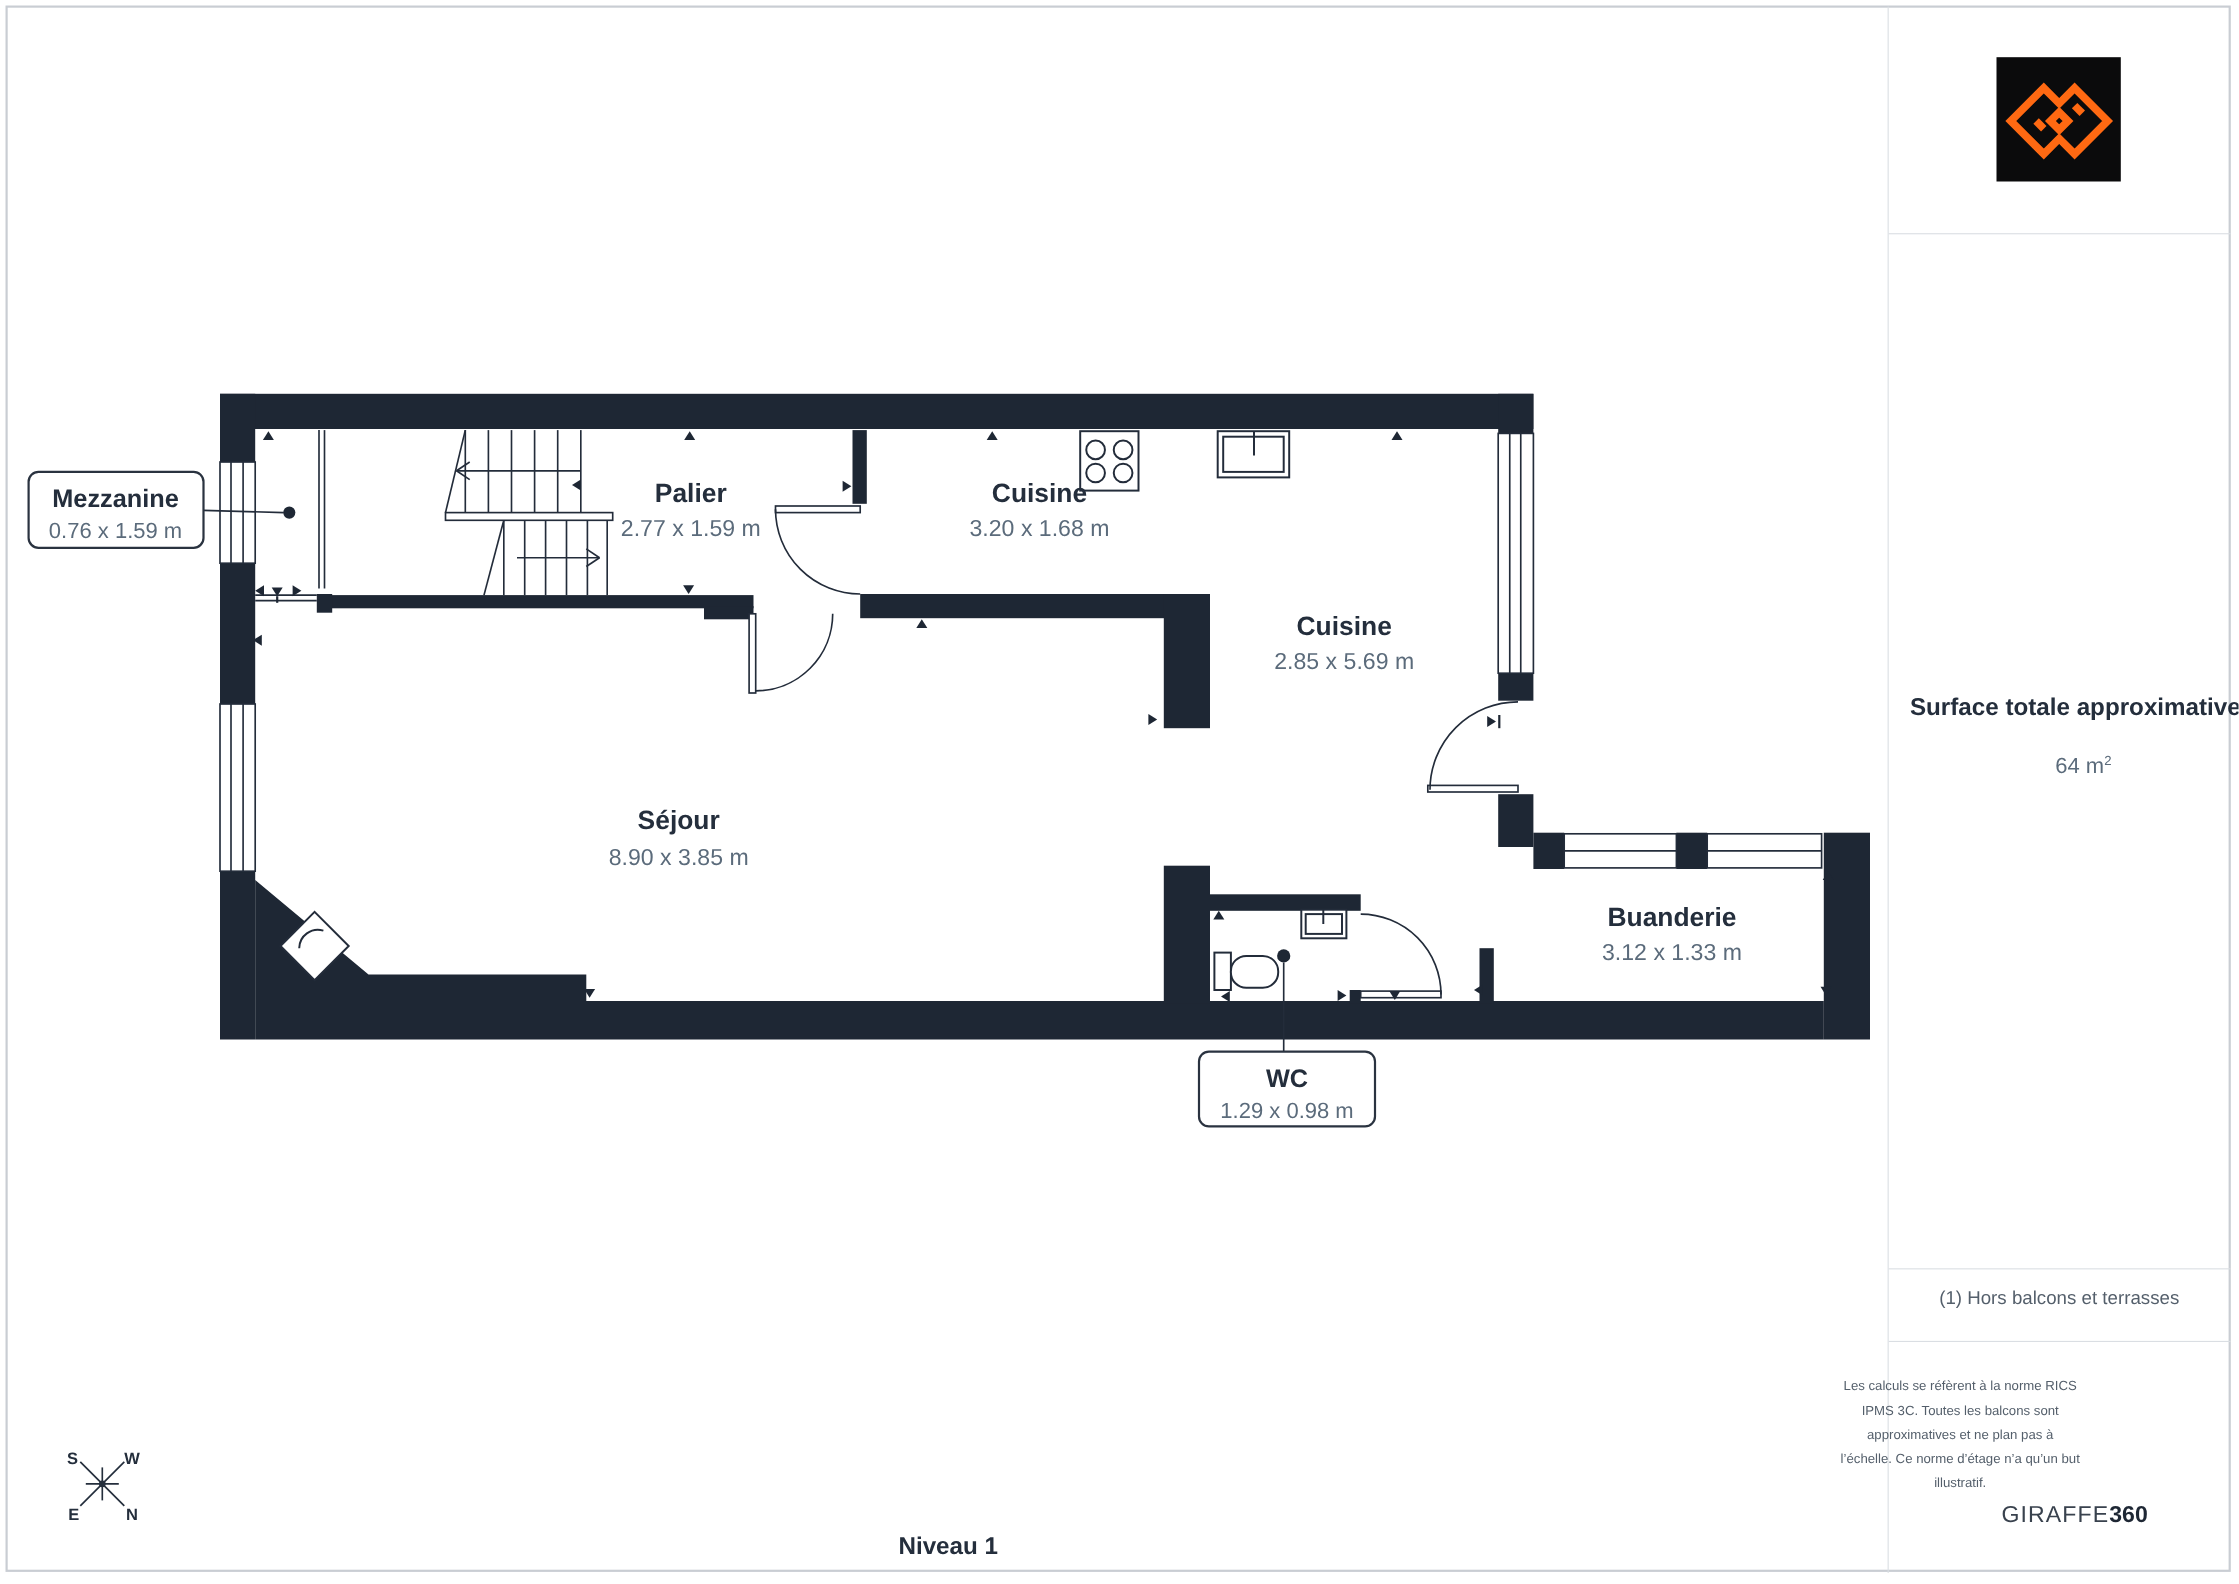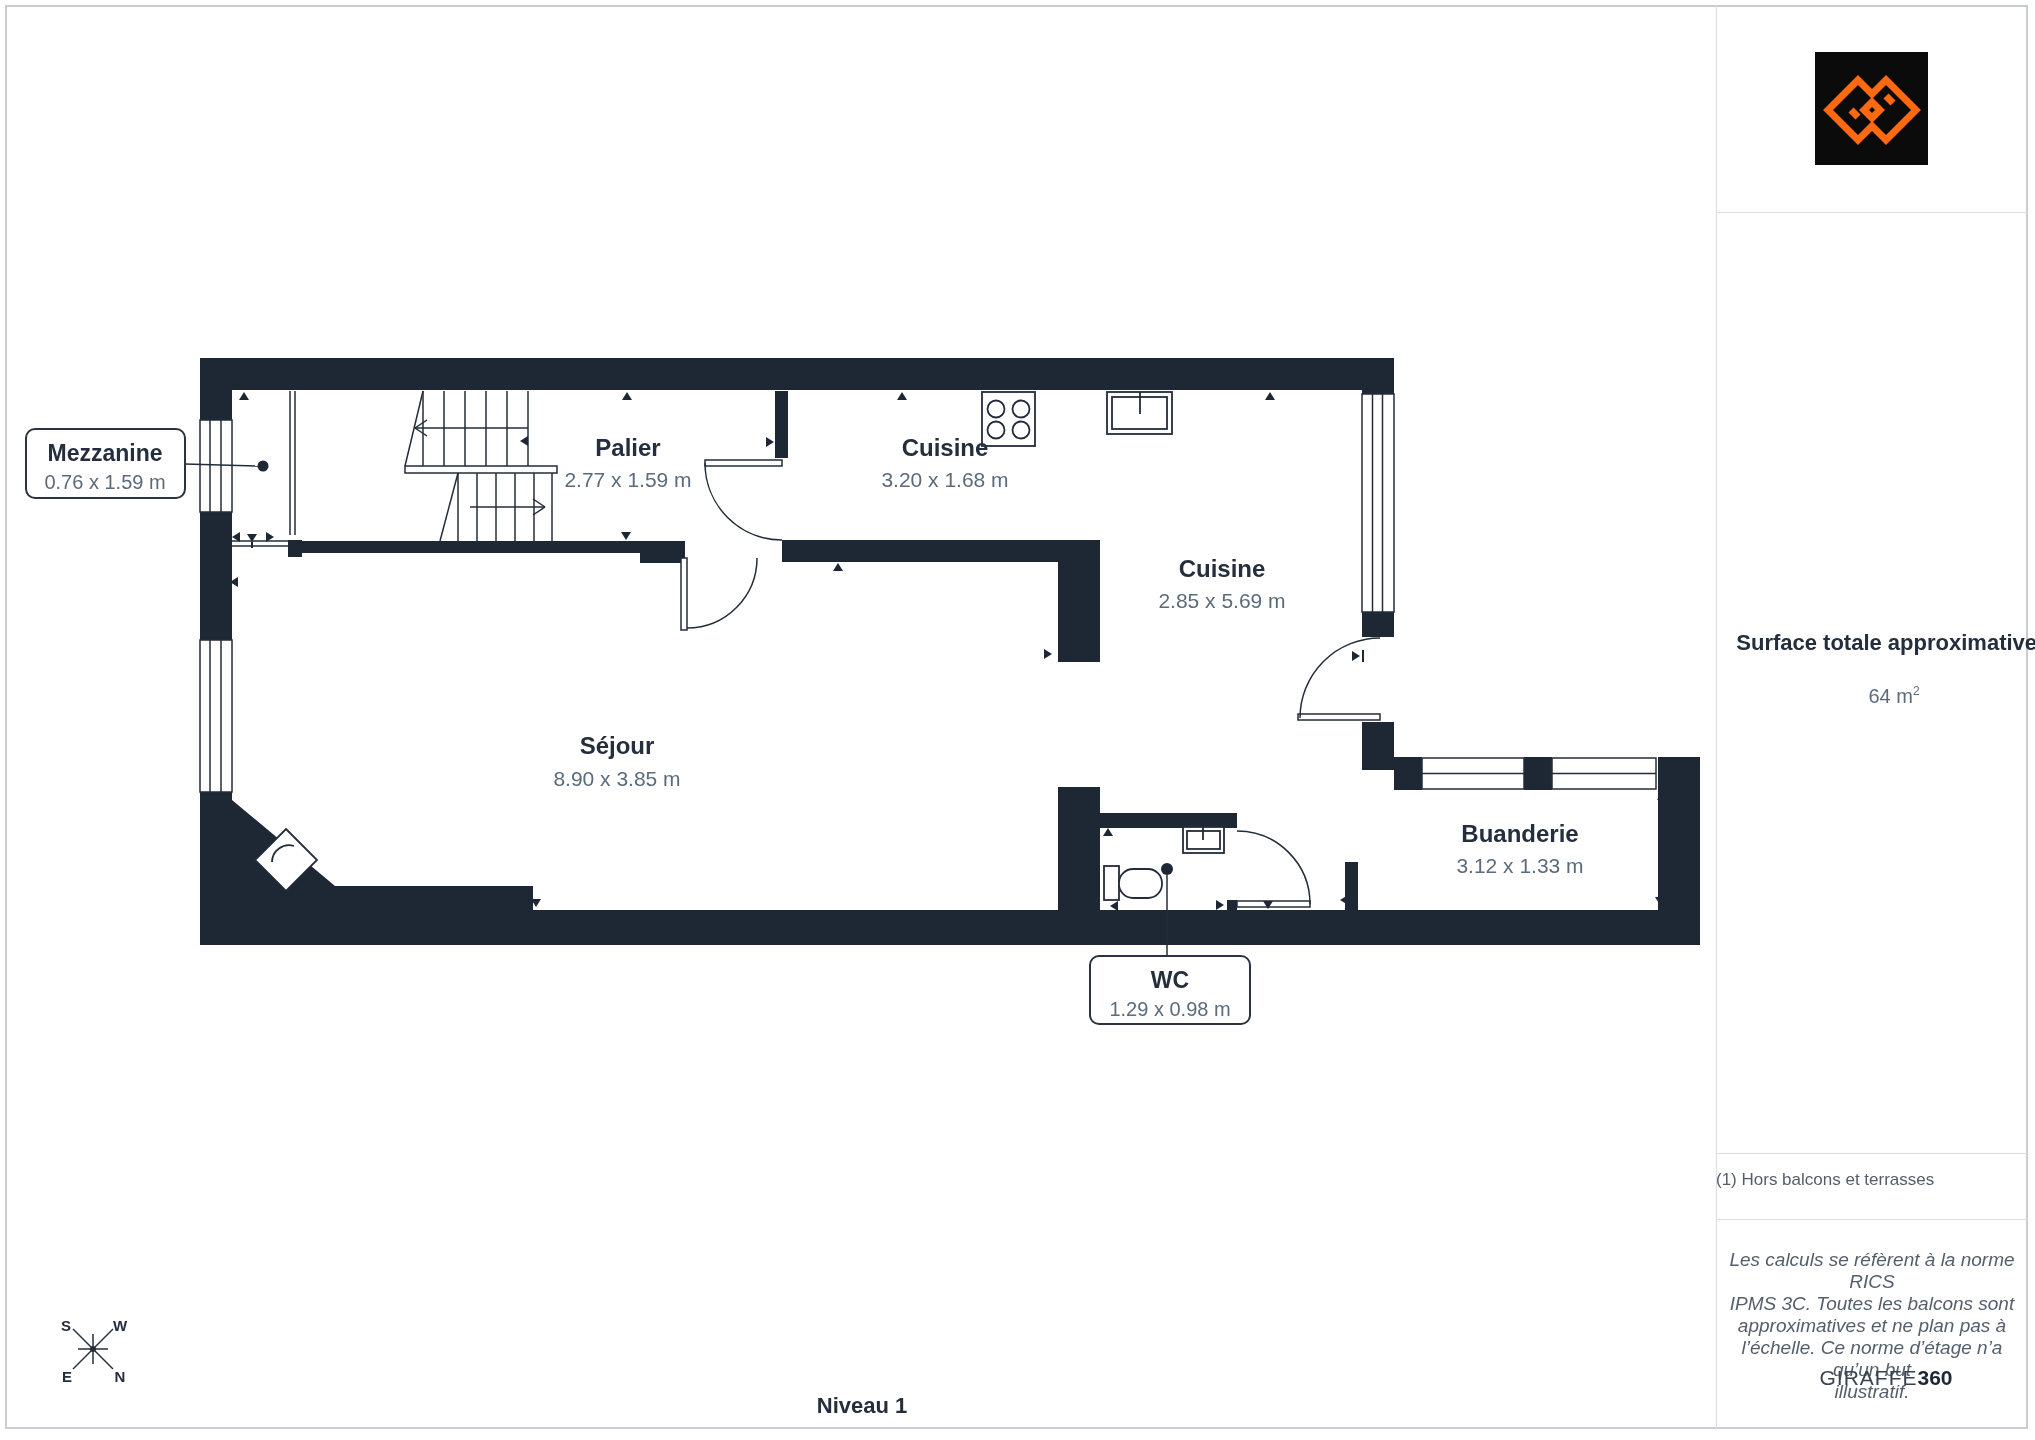--- a/index.html
+++ b/index.html
@@ -14,22 +14,22 @@
   .compass-letter{font-size:15px;font-weight:bold;fill:#242e3c;}
   .level-label{font-size:22px;font-weight:bold;fill:#242e3c;}
   .v-divider{position:absolute;left:1716px;top:6px;width:1px;height:1424px;background:#dadee3;}
   .h-divider{position:absolute;left:1717px;width:311px;height:1px;background:#dadee3;}
   .logo-box{position:absolute;left:1815px;top:52px;width:113px;height:113px;background:#0b0b0c;}
   .surface-block{position:absolute;left:1716px;top:630px;width:356px;text-align:center;}
   .surface-title{font-size:22px;font-weight:bold;color:#242e3c;}
   .surface-title sup{font-size:12px;}
   .surface-value{font-size:20px;color:#5b6b7b;margin-top:28px;}
   .surface-value sup{font-size:12px;}
-  .footnote{position:absolute;left:1716px;top:1170px;width:312px;font-size:17px;color:#545f6b;}
-  .disclaimer{position:absolute;left:1726px;top:1249px;width:292px;text-align:center;font-size:19px;line-height:22px;color:#545f6b;font-style:italic;}
+  .footnote{position:absolute;left:1716px;top:1170px;width:312px;text-align:center;font-size:17px;color:#545f6b;}
+  .disclaimer{position:absolute;left:1636px;top:1249px;width:292px;text-align:center;font-size:12px;line-height:22px;color:#545f6b;}
   .brand{position:absolute;left:1716px;top:1366px;width:340px;text-align:center;font-size:21px;color:#39424e;letter-spacing:1px;}
   .brand b{color:#1e2734;font-weight:bold;letter-spacing:0px;}
 </style>
 </head>
 <body>
 
 <div class="page-border"></div>
 
 <svg class="abs" width="2035" height="1440" viewBox="0 0 2035 1440" style="left:0;top:0;">
 

